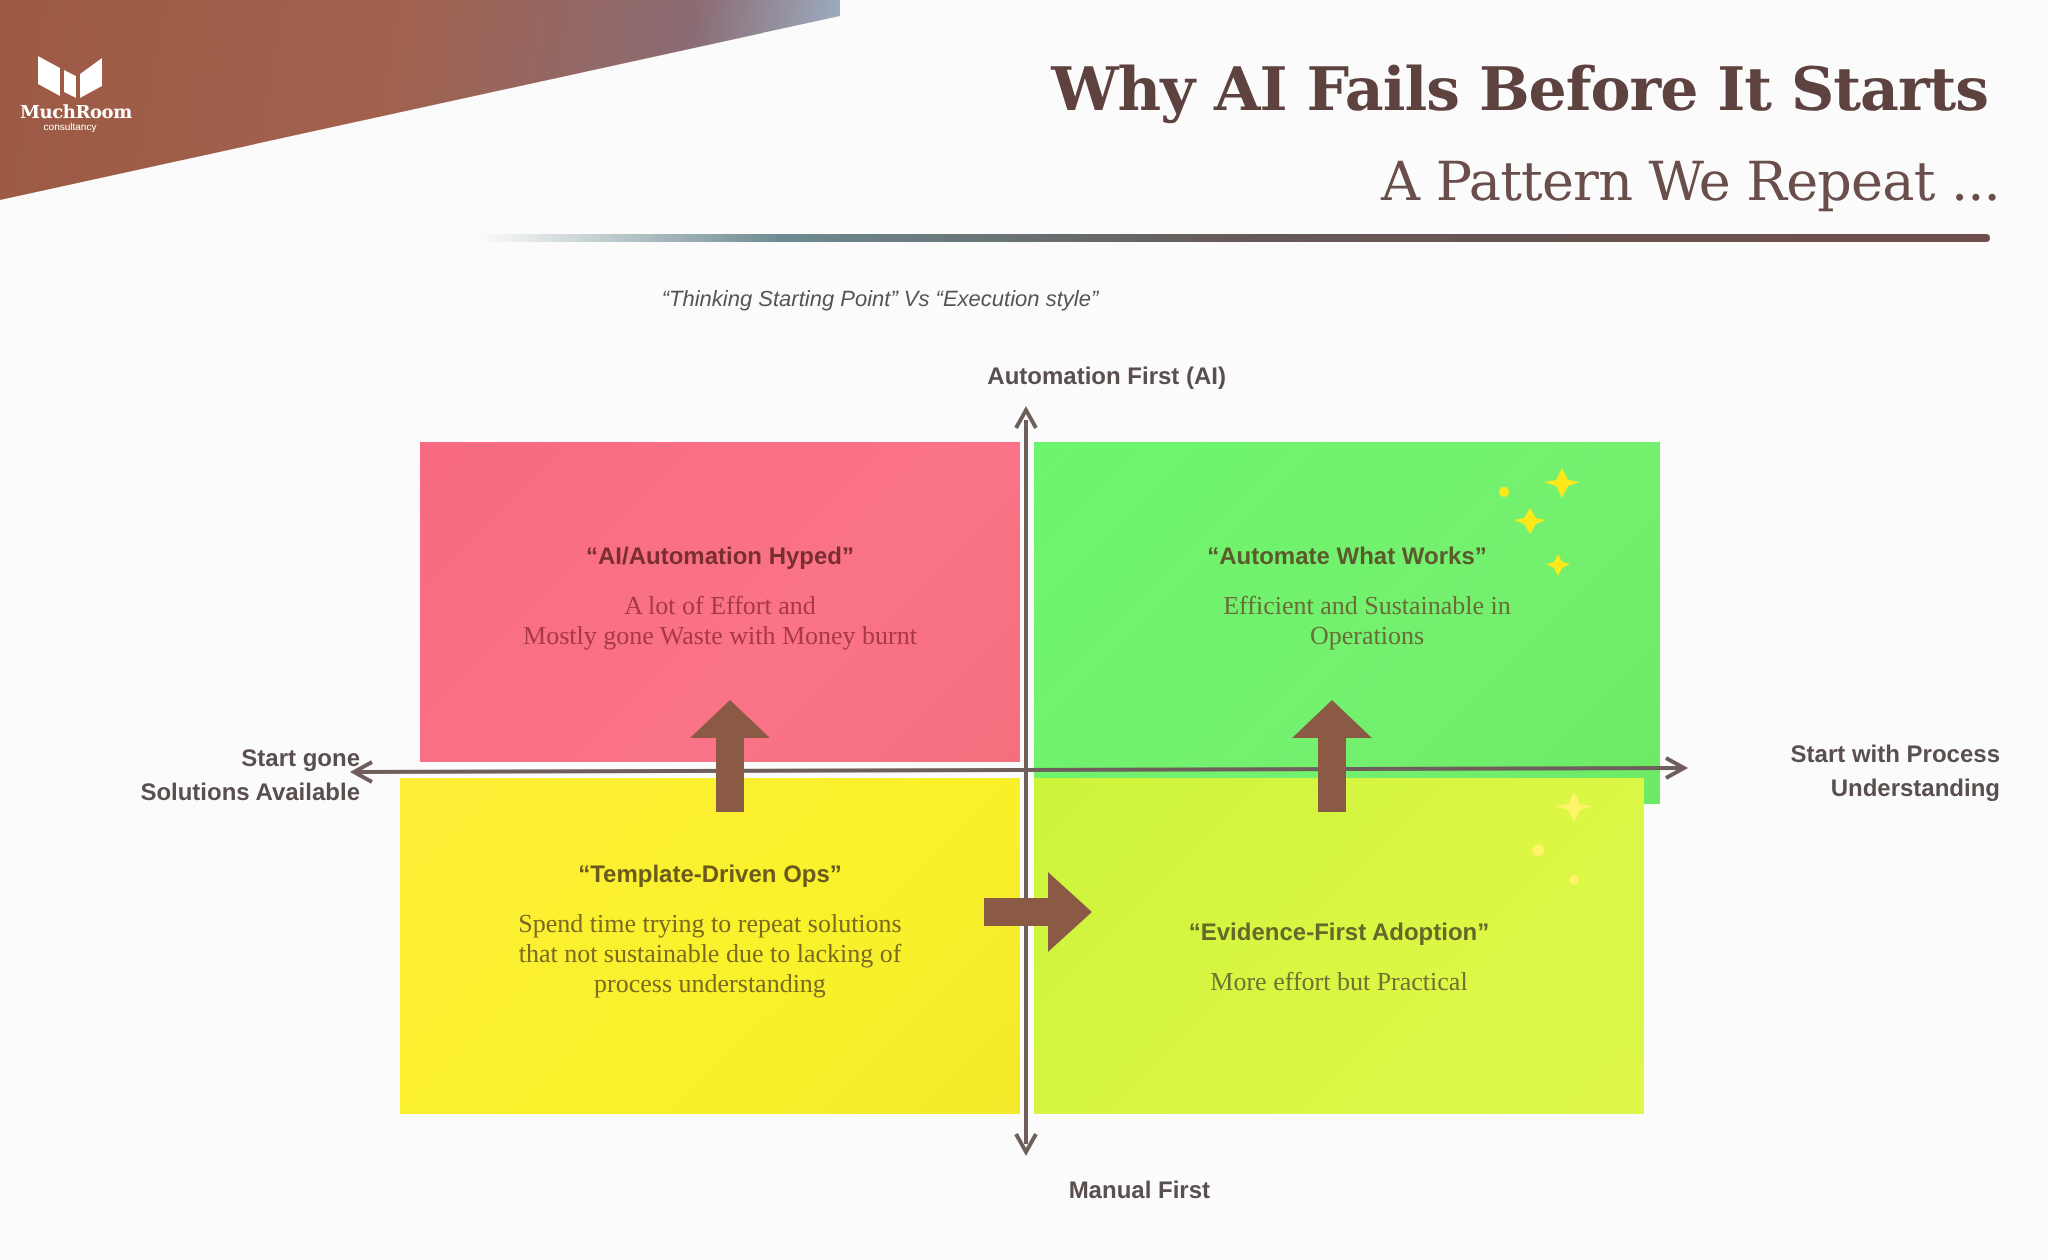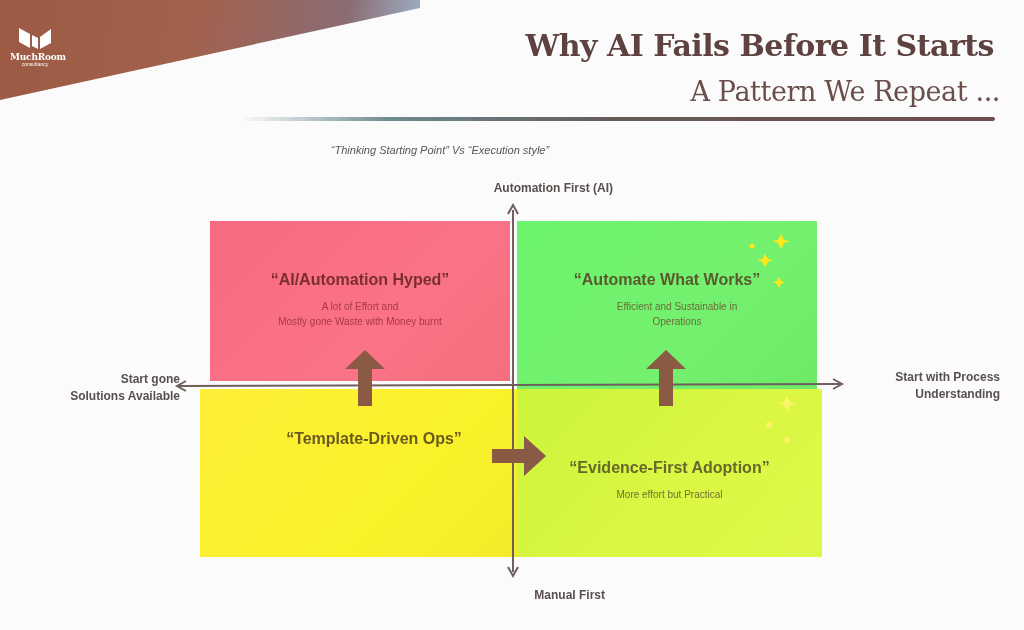--- a/index.html
+++ b/index.html
@@ -29,28 +29,28 @@
     position: absolute; left: 240px; top: 117px; width: 755px; height: 4px;
     background: linear-gradient(90deg, rgba(150,190,200,0) 0%, #6d8a90 20%, #655a58 50%, #6e4d4b 100%);
     border-radius: 2px;
   }
   .caption {
     position: absolute; left: 0; width: 880px; top: 144px; text-align: center;
     font-style: italic; font-size: 11px; color: #555;
   }
   .axis-label { position: absolute; font-weight: bold; font-size: 12px; color: #5a4f4f; text-align: right; line-height: 17px; }
   .quad { position: absolute; text-align: center; }
-  .quad h2 { margin: 0; font-size: 16px; font-weight: bold; }
-  .quad p { margin: 10px auto 0; font-size: 10px; line-height: 15px; }
+  .quad h2 { margin: 0; font-size: 12px; font-weight: bold; }
+  .quad p { margin: 10px auto 0; font-size: 13px; line-height: 15px; font-family: Liberation Serif, serif; }
   #q-tl { left: 210px; top: 221px; width: 300px; height: 160px;
     background: linear-gradient(135deg, #f76a80, #fb7387 60%, #f46f7e); }
   #q-tr { left: 517px; top: 221px; width: 300px; height: 181px;
-    background: linear-gradient(135deg, #6cf56c, #74f06f 60%, #6cea66); }
+    background: linear-gradient(135deg, #6cf56c, #74f06f 60%, #6cea66); padding-left: 13px; }
   #q-bl { left: 200px; top: 389px; width: 310px; height: 168px;
-    background: linear-gradient(135deg, #ffee38, #f9f22a 60%, #f2ea2a); padding-left: 38px; }
+    background: linear-gradient(135deg, #ffee38, #f9f22a 60%, #f2ea2a); }
   #q-br { left: 517px; top: 389px; width: 305px; height: 168px;
     background: linear-gradient(135deg, #ccf43b, #dbf744 60%, #def749); }
   .quad .inner { position: absolute; left: 0; right: 0; }
   #q-tl .inner { top: 50px; } #q-tl h2 { color: #7a2e30; } #q-tl p { color: #a83a42; }
   #q-tr .inner { top: 50px; } #q-tr h2 { color: #5c5a2c; } #q-tr p { color: #6b6d38; margin-left: 20px; }
   #q-bl .inner { top: 41px; } #q-bl h2 { color: #6a5a1e; } #q-bl p { color: #7a6a22; }
   #q-br .inner { top: 42px; } #q-br h2 { color: #66682a; margin-top: 28px; } #q-br p { color: #707234; }
   svg.overlay { position: absolute; left: 0; top: 0; }
 </style>
 </head>
@@ -87,20 +87,25 @@
     <h2>“Automate What Works”</h2>
     <p>
       <span>Efficient and Sustainable in</span><br>
       <span>Operations</span>
     </p>
   </div>
 </div>
 <div class="quad" id="q-bl">
   <div class="inner">
     <h2>“Template-Driven Ops”</h2>
+    <p>
+      <span>Spend time trying to repeat solutions</span><br>
+      <span>that not sustainable due to lacking of</span><br>
+      <span>process understanding</span>
+    </p>
   </div>
 </div>
 <div class="quad" id="q-br">
   <div class="inner">
     <h2>“Evidence-First Adoption”</h2>
     <p>
       <span>More effort but Practical</span>
     </p>
   </div>
 </div>

